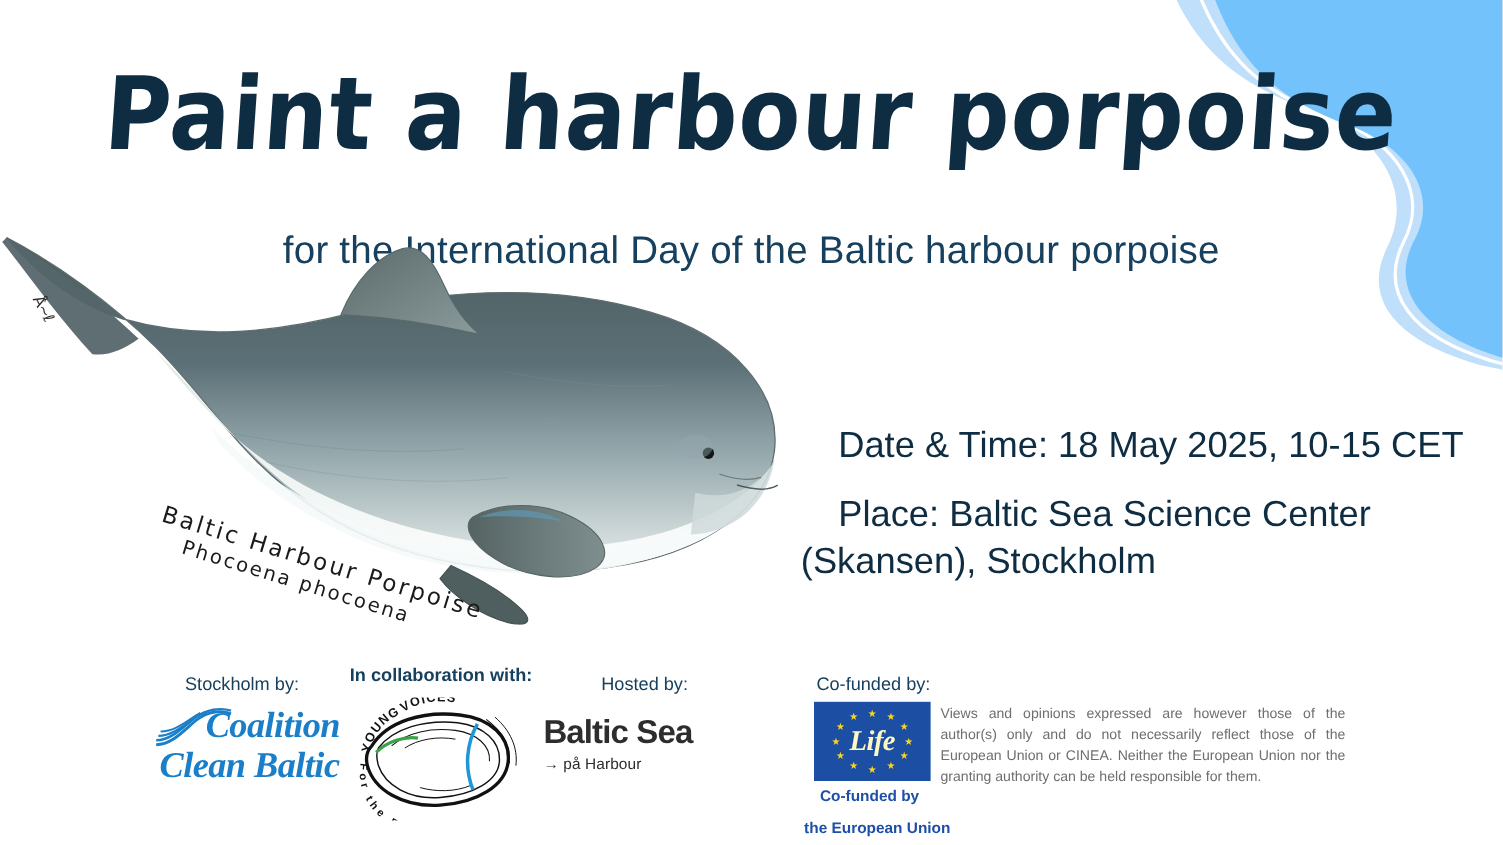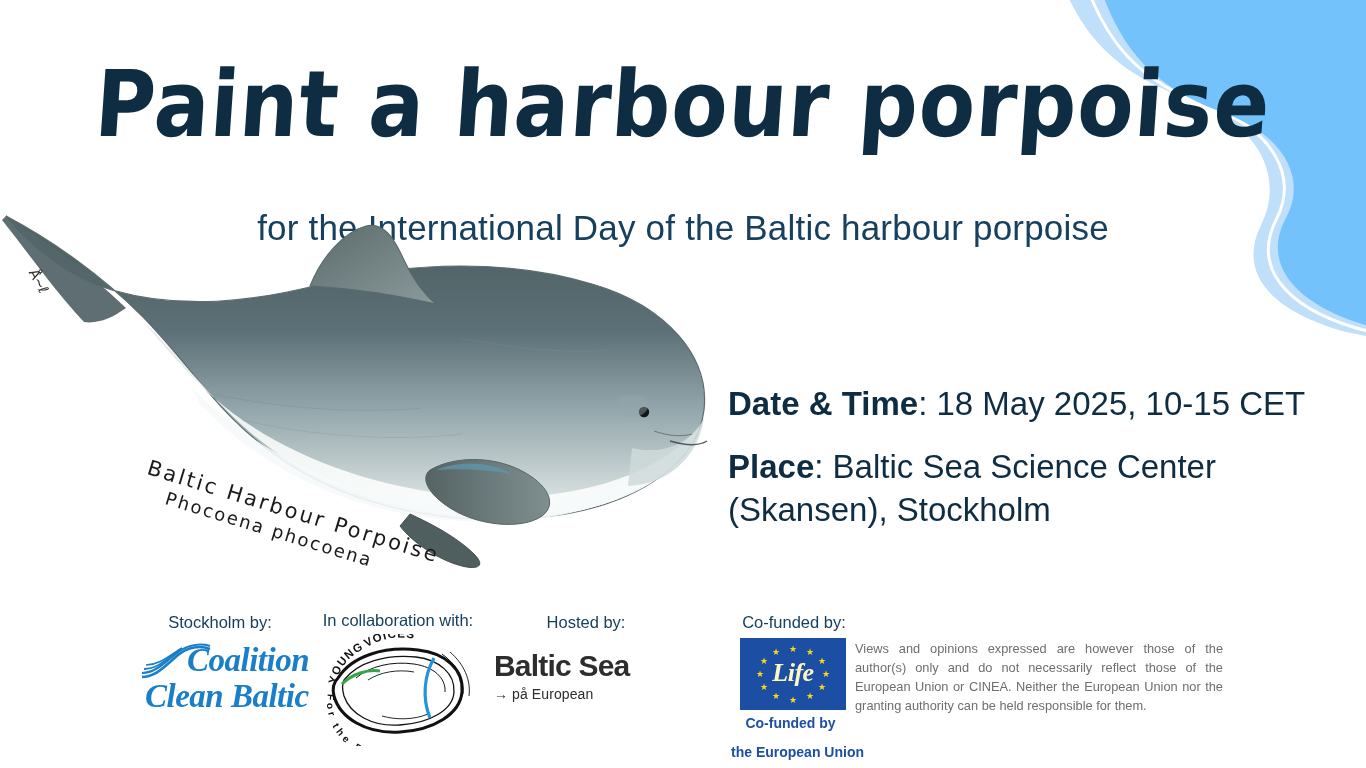--- a/index.html
+++ b/index.html
@@ -102,21 +102,21 @@
   #details {
     position: absolute;
     left: 728px;
     top: 382px;
     width: 625px;
     color: #0e2c42;
     font-size: 33px;
     line-height: 1.32;
   }
   #details .detail-line { margin-bottom: 19px; }
-  #details .detail-label { font-weight: bold; }
+  #details .detail-label { font-weight: normal; margin-left: 34px; }
 
   
   #footer {
     position: absolute;
     left: 0;
     top: 600px;
     width: 1366px;
     height: 168px;
   }
   .partner-label {
@@ -314,21 +314,21 @@
       <span class="detail-label">Date &amp; Time</span><span>: </span><span>18 May 2025, 10-15 CET</span>
     </div>
     <div class="detail-line">
       <span class="detail-label">Place</span><span>: </span><span>Baltic Sea Science Center (Skansen), Stockholm</span>
     </div>
   </div>
 
   <div id="footer">
 
     <div class="partner-label" style="left:145px; top:13px; width:150px;">Stockholm by:</div>
-    <div class="partner-label" style="left:318px; top:11px; width:160px;">In collaboration with:</div>
+    <div class="partner-label" style="left:318px; top:5px; width:160px;font-weight:bold;">In collaboration with:</div>
     <div class="partner-label" style="left:513px; top:13px; width:146px;">Hosted by:</div>
     <div class="partner-label" style="left:740px; top:13px; width:108px;">Co-funded by:</div>
   </div>
 
   <div class="partner-logo" id="logo-ccb">
     <svg id="ccb-waves" width="72" height="44" viewBox="0 0 72 44">
       <path d="M 2 34 C 16 34, 26 22, 38 12 C 48 4, 60 2, 70 6" fill="none" stroke="#1a7ec8" stroke-width="2.6"></path>
       <path d="M 2 30 C 16 30, 26 18, 38 9  C 48 2, 60 0, 70 3" fill="none" stroke="#1a7ec8" stroke-width="2.2"></path>
       <path d="M 4 26 C 18 26, 28 15, 40 7" fill="none" stroke="#1a7ec8" stroke-width="1.9"></path>
       <path d="M 6 22 C 20 22, 30 12, 42 5" fill="none" stroke="#1a7ec8" stroke-width="1.6"></path>
@@ -364,21 +364,21 @@
     <text class="yv-arc-text">
       <textPath href="#yv-arc-top-2" startOffset="2%">VOICES</textPath>
     </text>
     <text class="yv-arc-text-lower">
       <textPath href="#yv-arc-bottom" startOffset="4%">For the Baltic Sea</textPath>
     </text>
   </svg>
 
   <div class="partner-logo" id="logo-bssc">
     <div class="bssc-line">Baltic Sea</div>
-    <div id="bssc-sub">→ på European</div>
+    <div id="bssc-sub">→ på Harbour</div>
   </div>
 
   <div class="partner-logo" id="logo-eu">
     <div id="eu-flag">
       <svg width="106" height="72" viewBox="0 0 106 72" style="position:absolute;left:0;top:0;">
         <g fill="#ffd617">
           <text x="53" y="14" font-size="9" text-anchor="middle">★</text>
           <text x="70" y="17" font-size="9" text-anchor="middle">★</text>
           <text x="82" y="26" font-size="9" text-anchor="middle">★</text>
           <text x="86" y="39" font-size="9" text-anchor="middle">★</text>

